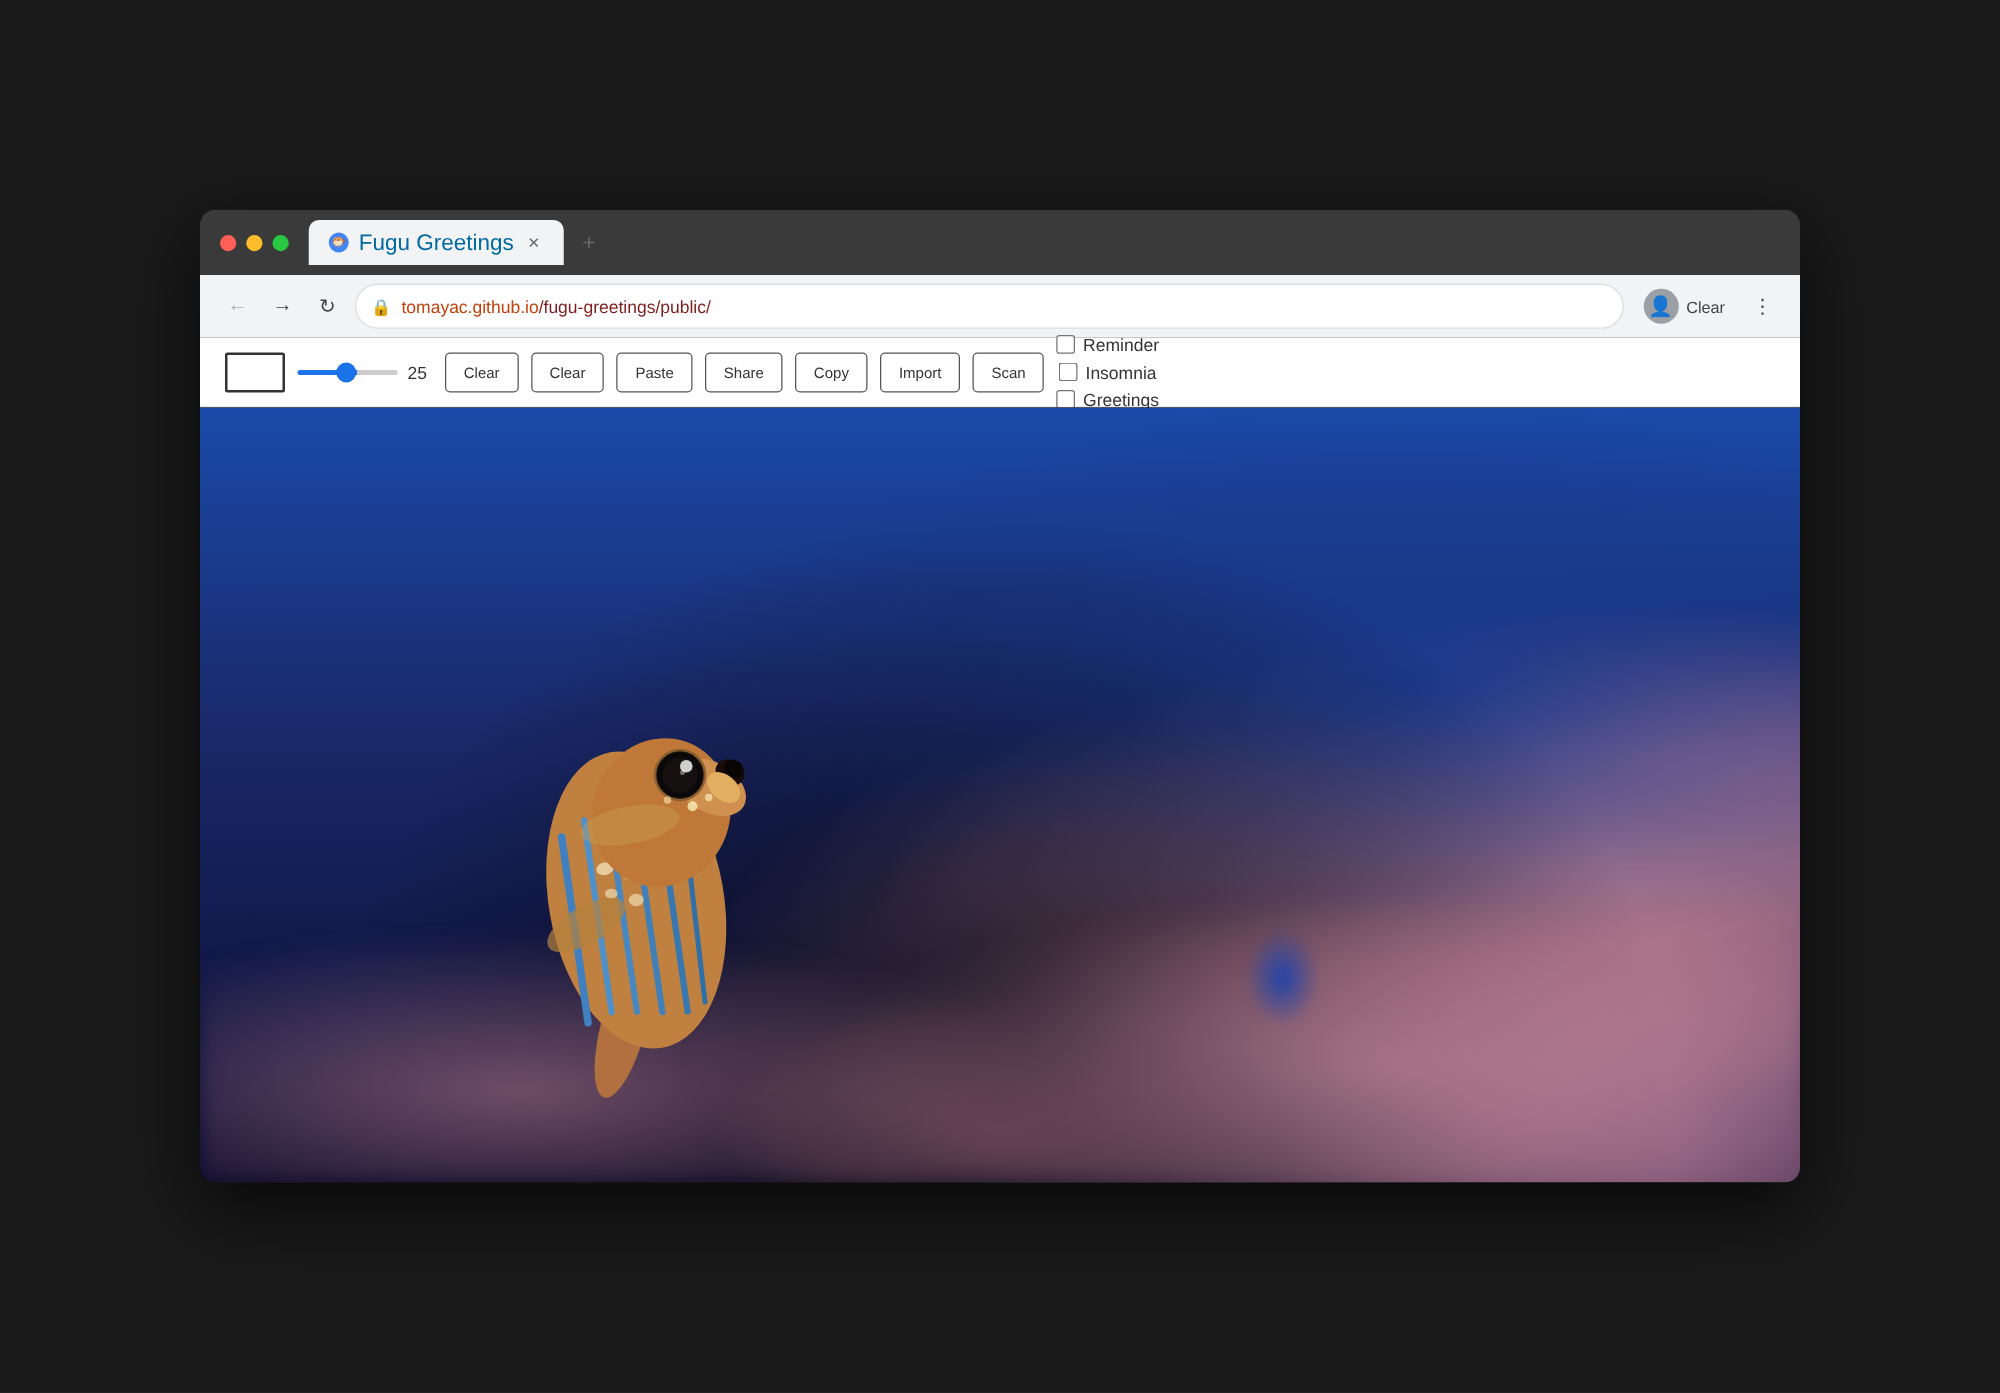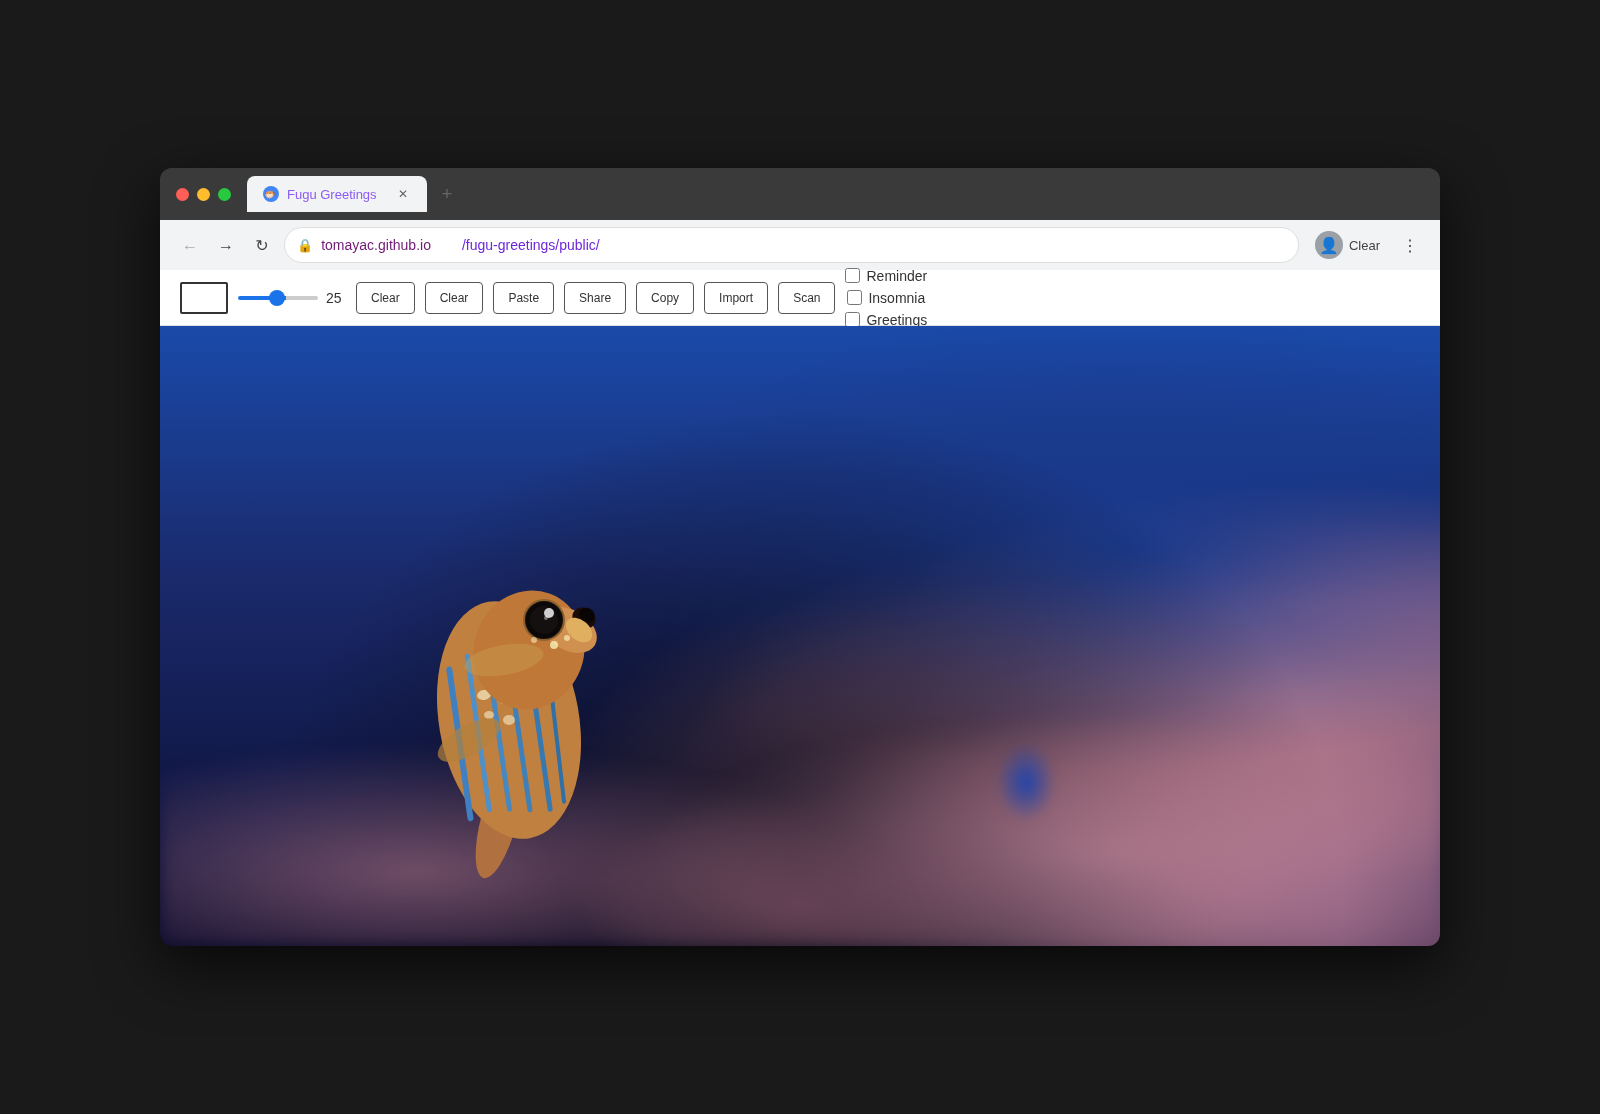--- a/index.html
+++ b/index.html
@@ -75,22 +75,22 @@
       display: flex;
       align-items: center;
       justify-content: center;
       font-size: 10px;
       color: white;
       flex-shrink: 0;
     }
 
     .tab-title {
       flex: 1;
-      font-size: 13px;
-      color: #8b5cf6;
+      font-size: 18px;
+      color: #0369a1;
     }
 
     .tab-close {
       width: 16px;
       height: 16px;
       display: flex;
       align-items: center;
       justify-content: center;
       border-radius: 50%;
       font-size: 12px;
@@ -159,26 +159,25 @@
       font-size: 13px;
     }
 
     .url-text {
       font-size: 14px;
       color: #202124;
       flex: 1;
     }
 
     .url-domain {
-      color: #701a75;
+      color: #c2410c;
     }
 
     .url-path {
-      color: #6d28d9;
-      padding-left: 31px;
+      color: #7f1d1d;
     }
 
     .profile-area {
       display: flex;
       align-items: center;
       gap: 8px;
     }
 
     .profile-btn {
       display: flex;

